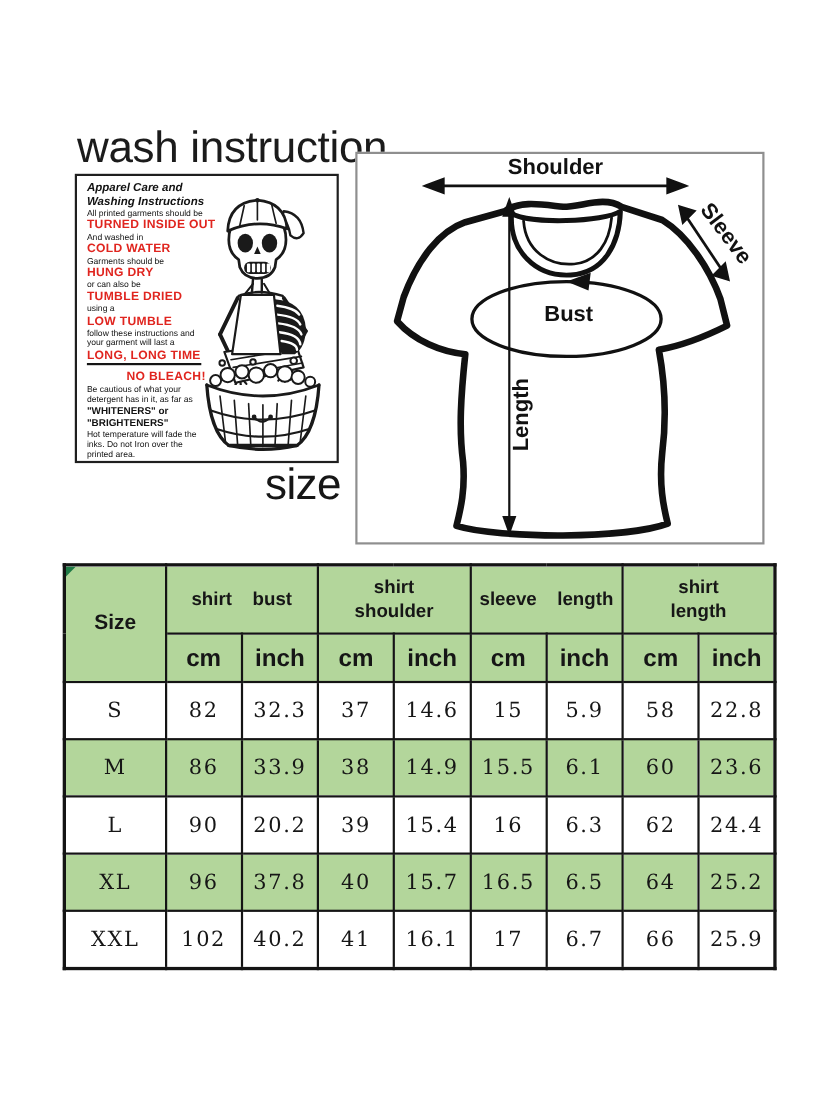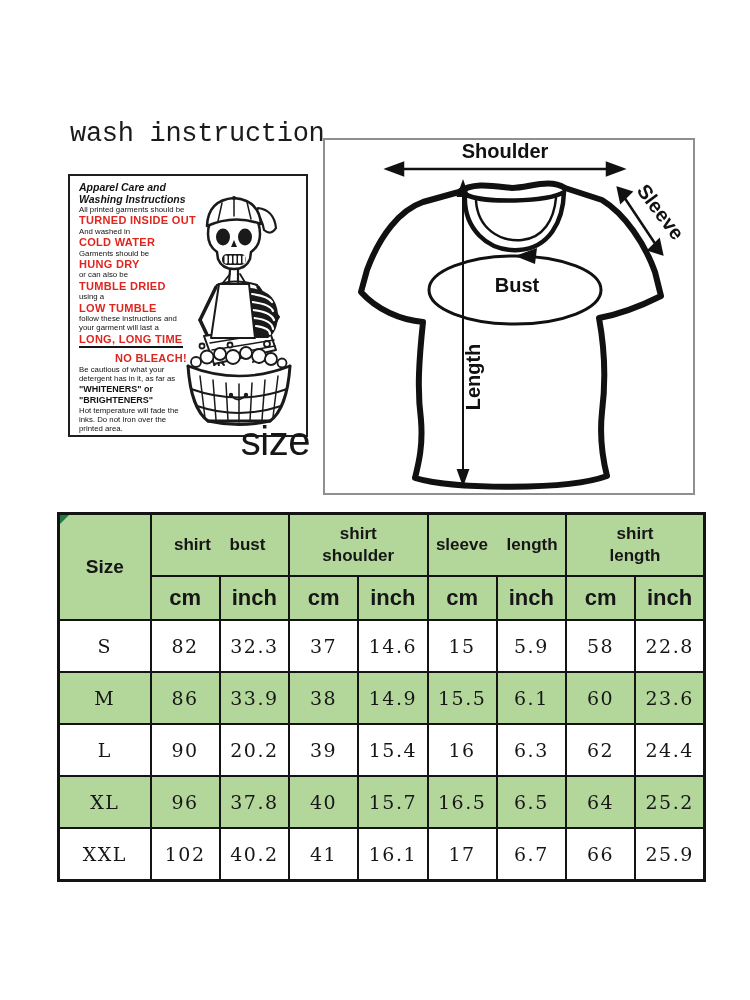--- a/index.html
+++ b/index.html
@@ -1,23 +1,23 @@
 <!DOCTYPE html>
 <html><head>
 <meta charset="utf-8">
 <style>
   html,body{margin:0;padding:0;background:#fff;}
   body{width:750px;height:1000px;position:relative;font-family:"Liberation Sans",sans-serif;overflow:hidden;}
 
   
-  .wash-heading{position:absolute;left:70px;top:116px;font-size:27px;line-height:36px;color:#1b1b1b;letter-spacing:-.3px;font-family:Liberation Mono, monospace;}
+  .wash-heading{position:absolute;left:70px;top:116px;font-size:40px;line-height:36px;color:#1b1b1b;letter-spacing:-.3px;}
   .size-heading{position:absolute;left:0;top:421px;width:310px;text-align:right;font-size:40px;line-height:41px;color:#161616;letter-spacing:-.5px;}
 
   
-  .wash-card{position:absolute;left:68px;top:174px;width:240px;height:263px;border:2px solid #1f1f1f;box-sizing:border-box;background:#fff;}
+  .wash-card{position:absolute;left:68px;top:158px;width:240px;height:263px;border:2px solid #1f1f1f;box-sizing:border-box;background:#fff;}
   .wash-text{position:absolute;left:9px;top:6px;width:168px;}
   .wash-text div{white-space:nowrap;}
   .wl-title{font-style:italic;font-weight:bold;font-size:10.5px;line-height:11.5px;color:#121212;}
   .wl-plain{font-size:7.8px;line-height:9.4px;color:#121212;}
   .wl-red{font-weight:bold;font-size:11px;line-height:12.4px;color:#e0251f;letter-spacing:.3px;}
   .wl-bold{font-weight:bold;font-size:9px;line-height:11px;color:#121212;}
   .wl-gap{margin-top:3px;padding-left:36px;}
   .wl-underline span{display:inline-block;border-bottom:2.5px solid #141414;padding-bottom:1px;margin-bottom:1px;}
   .skeleton-svg{position:absolute;left:102px;top:14px;}
 

